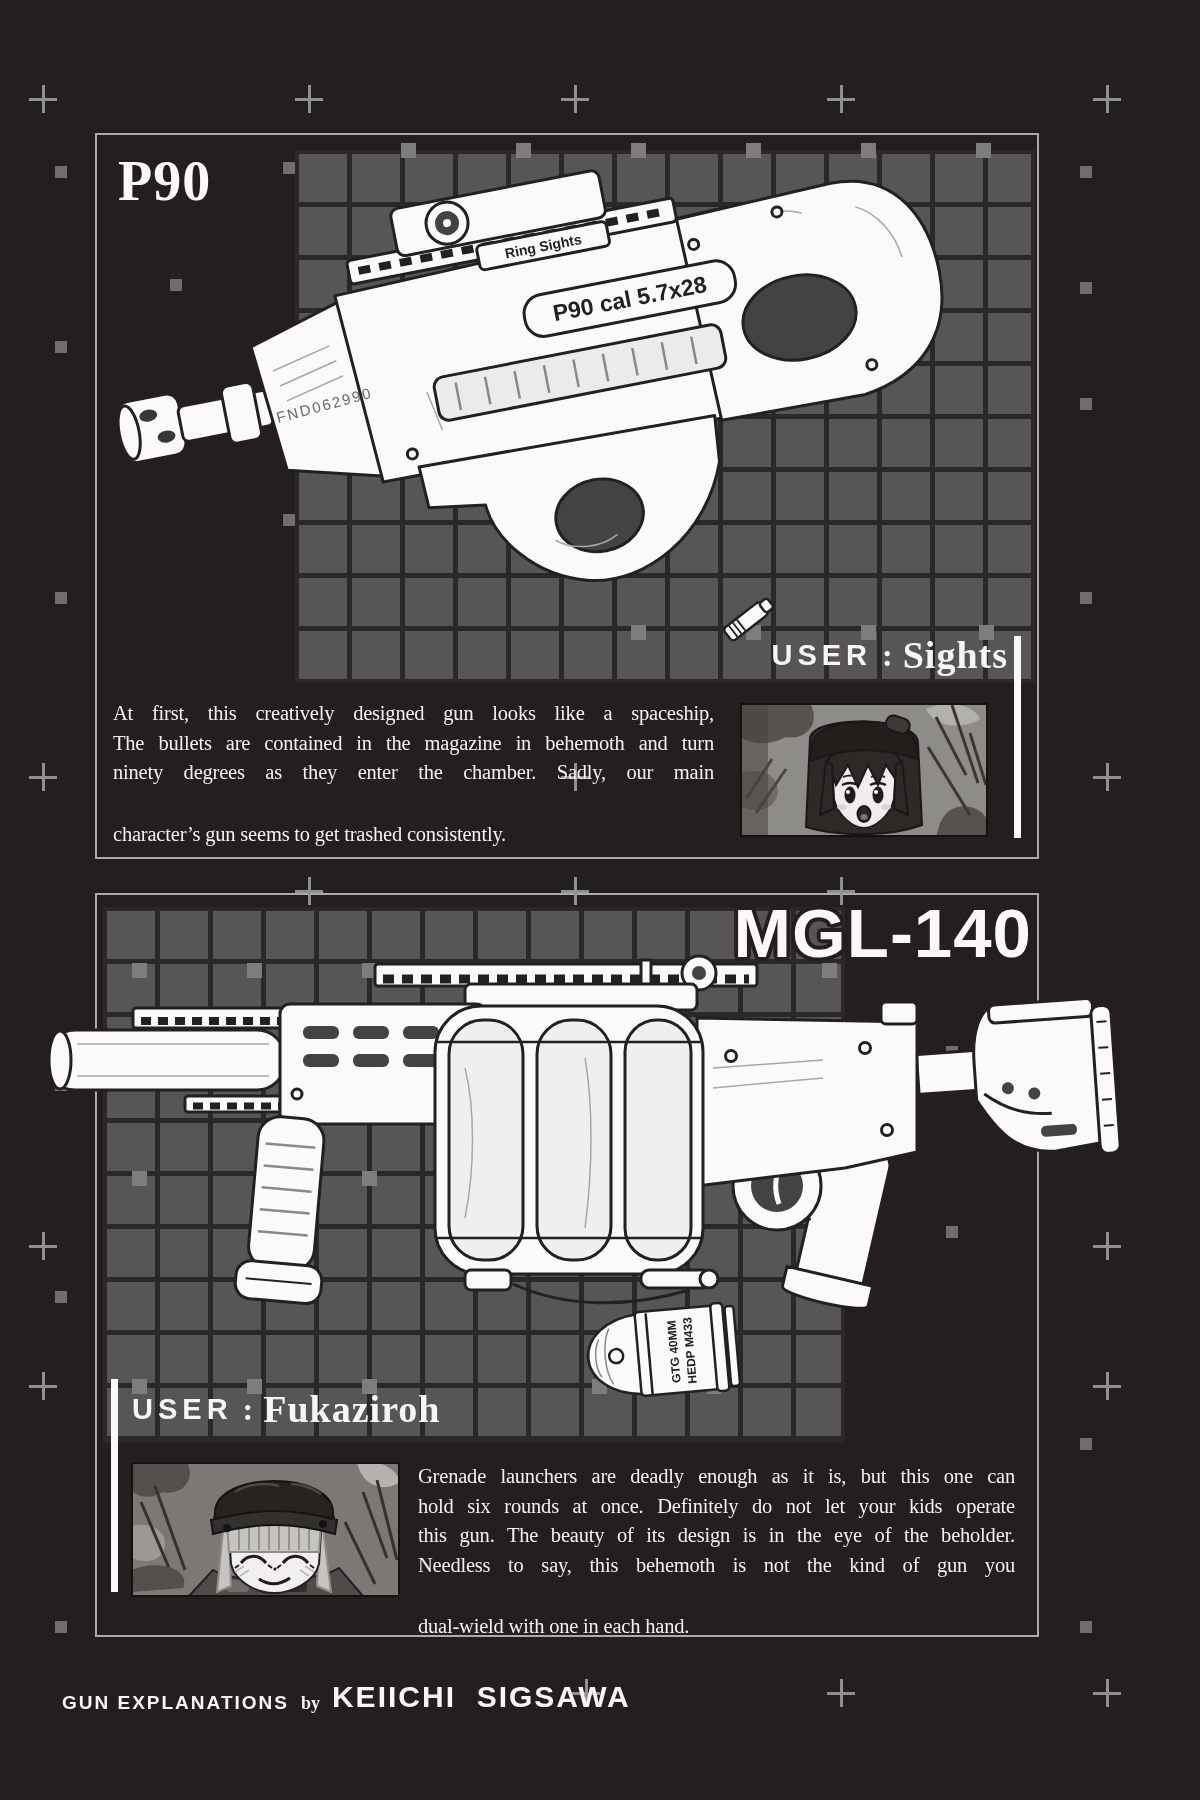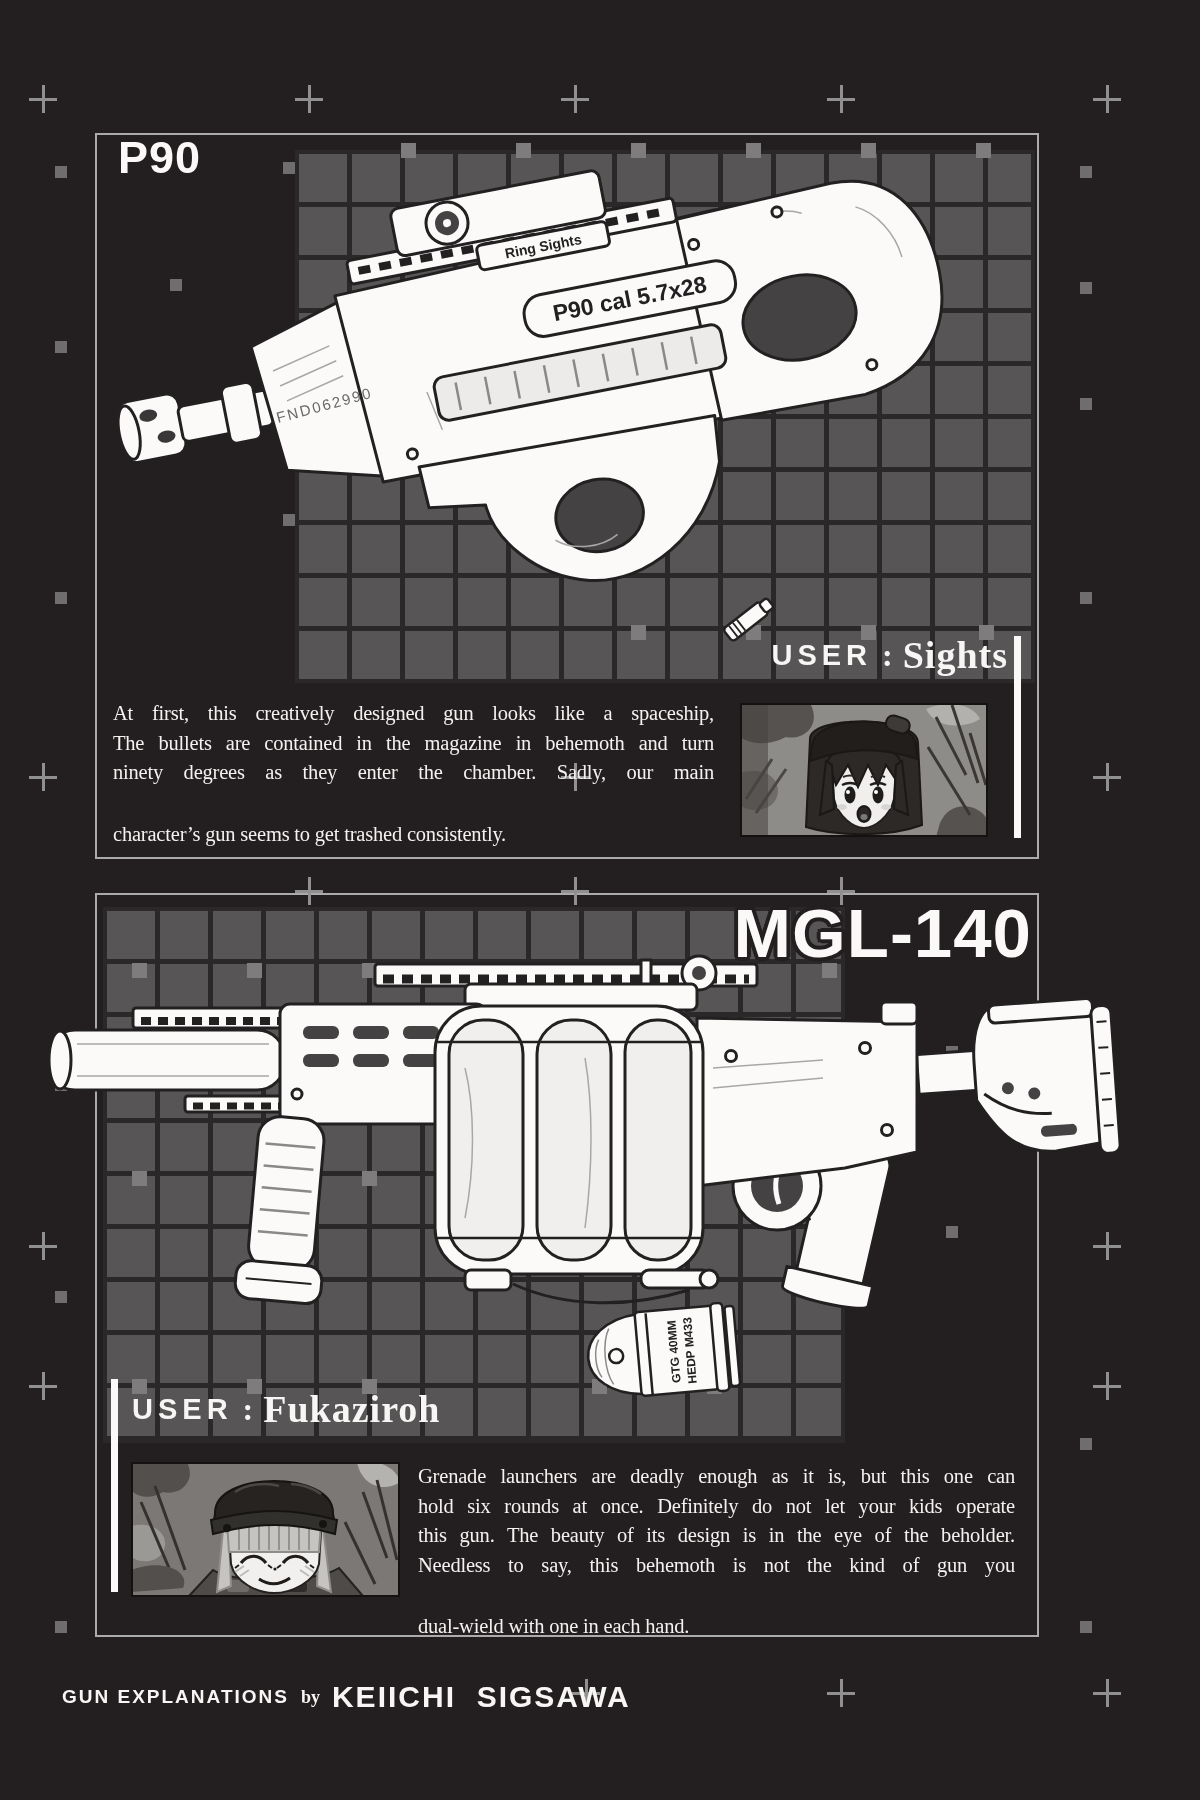--- a/index.html
+++ b/index.html
@@ -17,21 +17,21 @@
   .grid-1{left:295px;top:150px;width:740px;height:533px;}
   .grid-2{left:103px;top:907px;width:742px;height:536px;}
   
   .cross{position:absolute;width:28px;height:28px;z-index:4;}
   .cross::before{content:'';position:absolute;left:0;right:0;top:12.5px;height:3px;background:#919090;}
   .cross::after{content:'';position:absolute;top:0;bottom:0;left:12.5px;width:3px;background:#919090;}
   .sq{position:absolute;width:12px;height:12px;background:#6F6D6E;z-index:4;}
   .sqlight{position:absolute;width:15px;height:15px;background:#7E7C7D;z-index:4;}
   
   .gun-title{position:absolute;z-index:6;font-weight:900;letter-spacing:1px;color:#FAF9F8;white-space:nowrap;}
-  .title-p90{left:118px;top:132px;font-size:45px;}
+  .title-p90{left:118px;top:149px;font-size:56px;font-family:Liberation Serif, serif;}
   .title-mgl{left:700px;top:894px;width:332px;text-align:right;font-size:69px;
     text-shadow:-4px 0 0 #231F20,4px 0 0 #231F20,0 -4px 0 #231F20,0 4px 0 #231F20,
                 -3px -3px 0 #231F20,3px 3px 0 #231F20,-3px 3px 0 #231F20,3px -3px 0 #231F20;}
   
   .user-line{position:absolute;z-index:6;white-space:nowrap;display:flex;align-items:center;gap:10px;}
   .user-line .stencil{font-weight:900;font-size:29px;letter-spacing:5px;}
   .user-line .sep{font-family:"Liberation Serif",serif;font-weight:700;font-size:32px;}
   .user-line .uname{font-family:"Liberation Serif",serif;font-weight:700;font-size:38px;letter-spacing:1px;}
   .user-llenn{left:690px;top:633px;width:318px;justify-content:flex-end;}
   .user-fuka{left:132px;top:1387px;}
@@ -41,21 +41,21 @@
         letter-spacing:-0.2px;color:#F3F2F0;}
   .para .pline{white-space:nowrap;text-align:justify;text-align-last:justify;line-height:29.5px;}
   .para .pline.last{text-align-last:left;margin-top:32px;}
   .para-1{left:113px;top:699px;width:601px;}
   .para-2{left:418px;top:1462px;width:597px;}
   
   .portrait{position:absolute;z-index:6;}
   
   .gunart{position:absolute;z-index:5;}
   
-  .footer{position:absolute;left:62px;top:1680px;z-index:6;display:flex;align-items:center;gap:12px;white-space:pre;}
+  .footer{position:absolute;left:62px;top:1680px;z-index:6;display:flex;align-items:flex-end;gap:12px;white-space:pre;}
   .footer .f-label{font-weight:900;font-size:19px;letter-spacing:2px;}
   .footer .f-by{font-family:"Liberation Serif",serif;font-weight:700;font-size:18px;}
   .footer .f-author{font-weight:900;font-size:30px;letter-spacing:2px;}
 </style>
 </head>
 <body>
 
 <div class="page" id="page">
 
   <div class="panel panel-1"></div>

